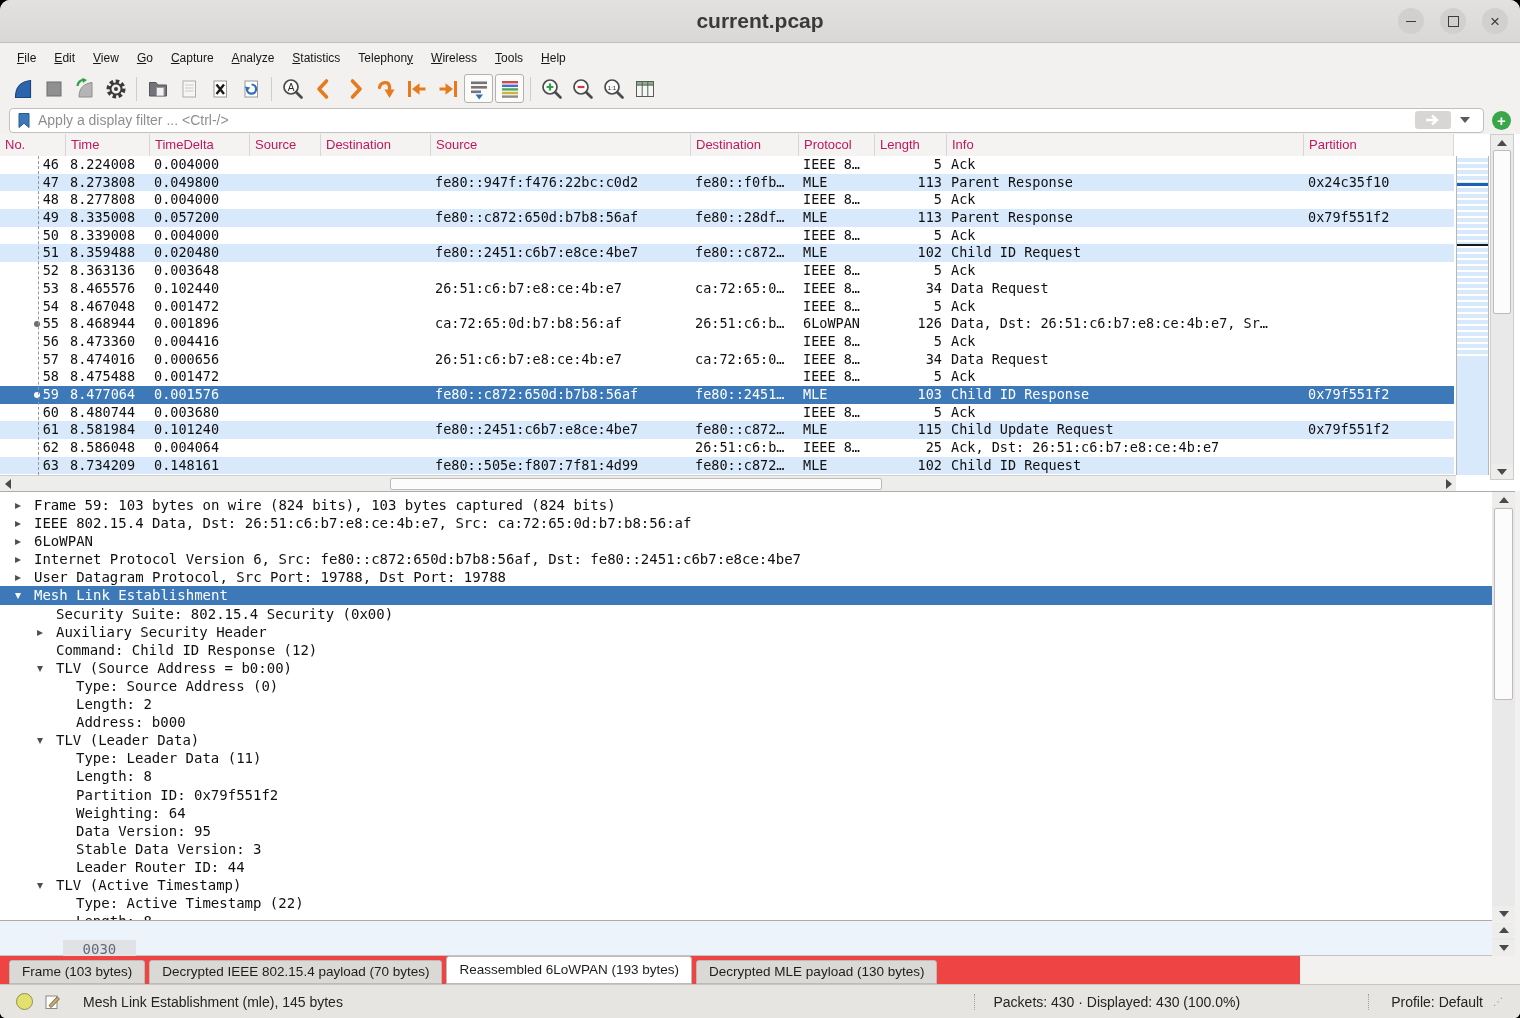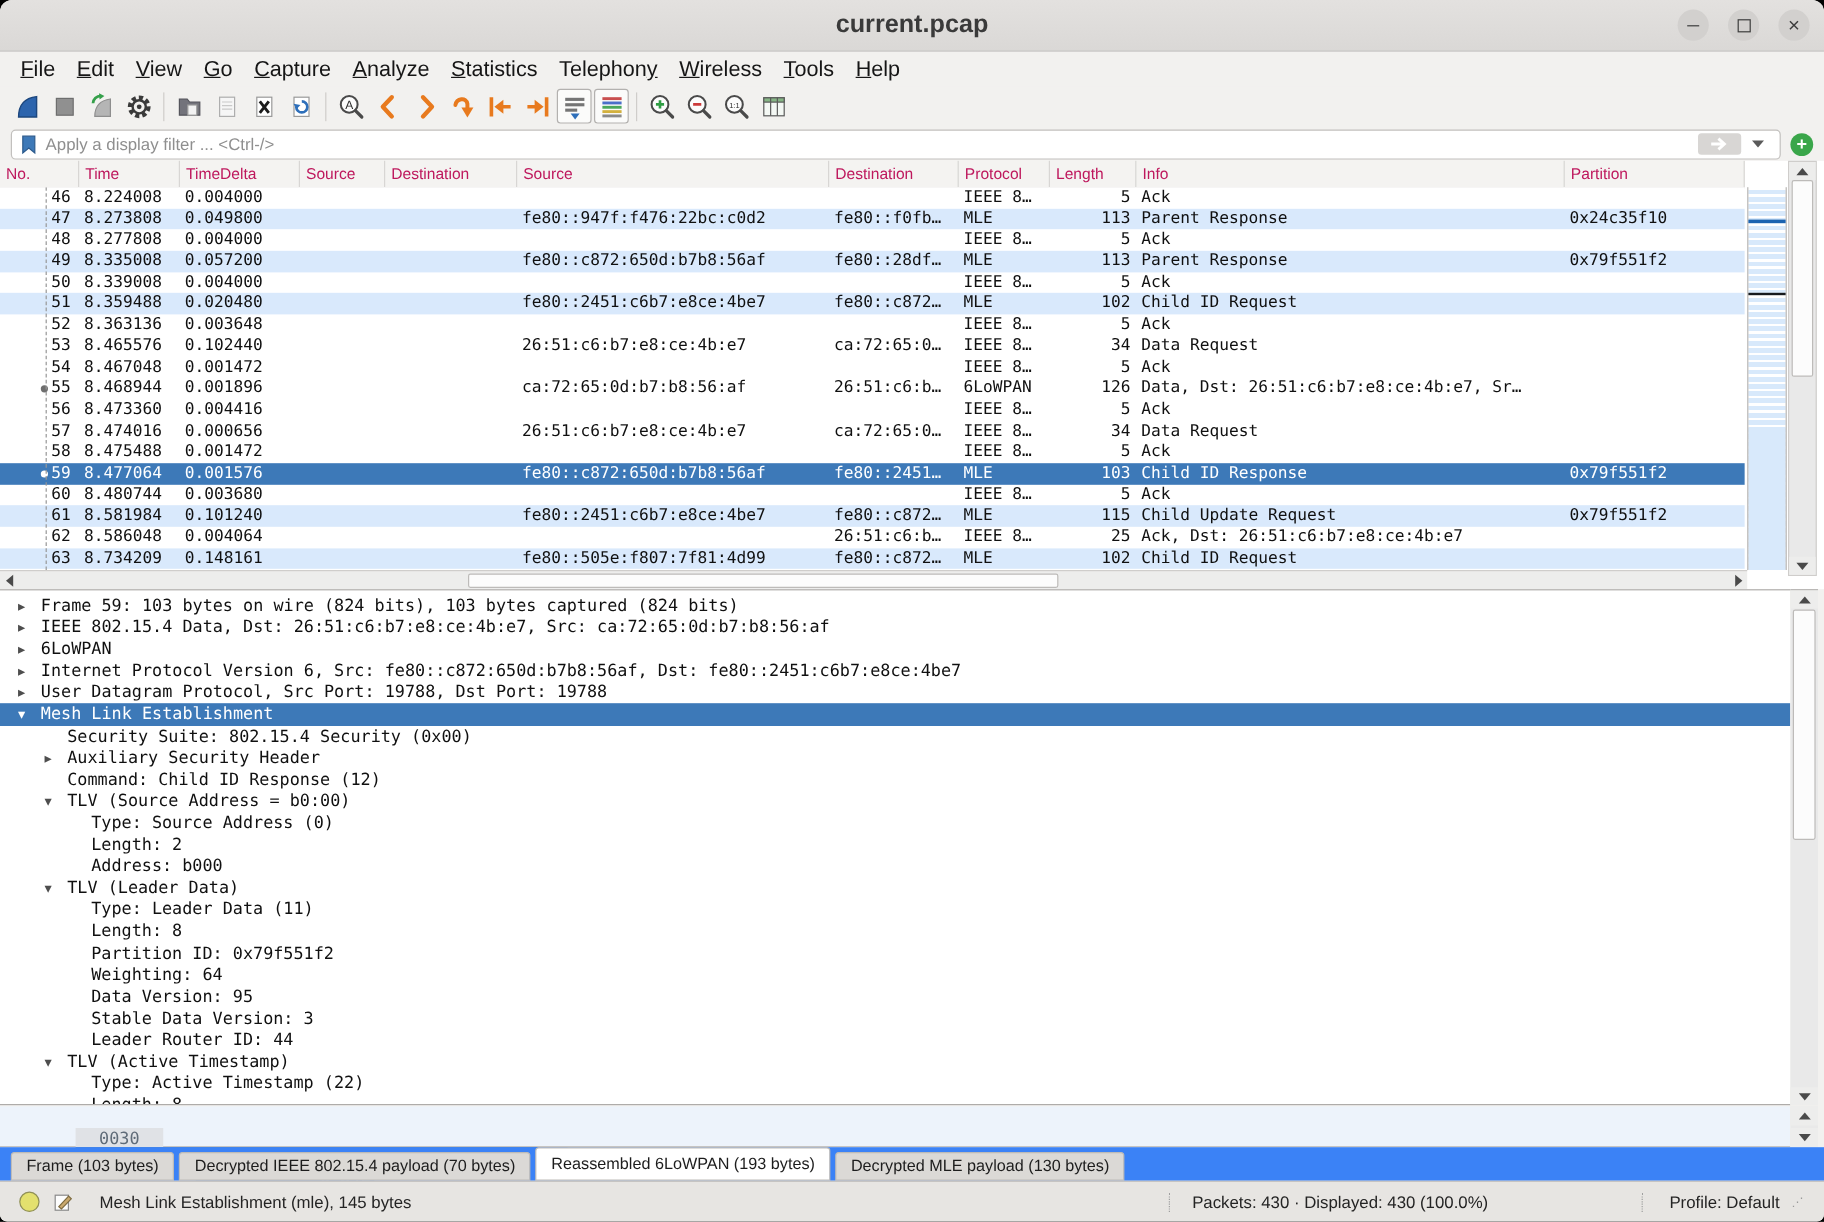--- a/index.html
+++ b/index.html
@@ -7,21 +7,21 @@
     border-radius:10px 10px 6px 6px;overflow:hidden;font-family:"Liberation Sans",sans-serif;}
   
   .titlebar{position:relative;height:42px;background:linear-gradient(#e3e1df,#dad8d6);border-bottom:1px solid #c1bfbd;}
   .title{line-height:42px;text-align:center;font-weight:bold;font-size:21px;color:#3a3a3a;}
   .winbtns{position:absolute;top:8px;right:12px;display:flex;gap:16px;}
   .wbtn{width:26px;height:26px;border-radius:50%;background:#d2d0ce;display:flex;align-items:center;justify-content:center;color:#3c3c3c;}
   .g-min{width:10px;height:0;border-top:1.6px solid #3c3c3c;display:block;}
   .g-max{width:9px;height:9px;border:1.6px solid #3c3c3c;display:block;}
   .g-close{font-size:17px;line-height:1;color:#3c3c3c;}
   
-  .menubar{height:29px;background:#f2f1ef;display:flex;align-items:center;padding-left:8px;font-size:18px;color:#161616;}
+  .menubar{height:29px;background:#f2f1ef;display:flex;align-items:center;padding-left:8px;font-size:12px;color:#161616;}
   .mitem{padding:3px 9px;}
   
   .toolbar{height:33px;background:#f2f1ef;display:flex;align-items:center;padding-left:8px;gap:2px;}
   .tbtn{width:29px;height:29px;display:flex;align-items:center;justify-content:center;border-radius:3px;}
   .tbtn svg{width:24px;height:24px;display:block;}
   .tbtn.pressed{background:#fbfbfa;border:1px solid #b3b1af;width:27px;height:27px;}
   .tsep{width:1px;height:24px;background:#cfcdca;margin:0 4px;}
   
   .filterbar{height:30px;display:flex;align-items:center;padding:0 9px;background:#f2f1ef;border-bottom:1px solid #c6c4c2;}
   .filterfield{flex:1;height:23px;background:#fff;border:1px solid #c2c0be;border-radius:4px;display:flex;align-items:center;padding:0 5px;}
@@ -75,21 +75,21 @@
   .dsb .sthumb{top:16px;height:190px;}
   
   .hexpane{position:absolute;top:922px;left:0;width:1492px;height:34px;background:#edf3fb;border-bottom:1px solid #c6c4c2;box-sizing:border-box;}
   .hexline{padding:3px 0 0 12px;font-family:"DejaVu Sans Mono",monospace;font-size:14px;white-space:pre;}
   .hexoff{background:#e0e2e6;color:#5f6b78;padding:1px 20px;margin-right:13px;}
   .hexhl{background:#3d79b8;color:#fff;padding:1px 3px;}
   .hexhl.asc{margin-left:100px;}
   .xsb{position:absolute;left:1492px;top:922px;width:23px;height:34px;background:#e9e9e9;}
   .xsb .sarrow{height:16px;}
   
-  .bytetabs{position:absolute;top:956px;left:0;width:1520px;height:28px;background:#3b82f6;display:flex;align-items:flex-end;padding-left:9px;gap:4px;box-sizing:border-box;}
+  .bytetabs{position:absolute;top:956px;left:0;width:1300px;height:28px;background:#ef4444;display:flex;align-items:flex-end;padding-left:9px;gap:4px;box-sizing:border-box;}
   .btab{height:22px;line-height:22px;padding:0 12px;font-size:13.5px;background:#dbd9d6;border:1px solid #bdbbb8;border-radius:3px 3px 0 0;color:#1d1d1d;white-space:nowrap;}
   .btab.active{background:#fff;height:26px;line-height:26px;}
   
   .statusbar{position:absolute;top:984px;left:0;width:1520px;height:34px;background:#e7e5e2;border-top:1px solid #c6c4c2;
     display:flex;align-items:center;padding:0 16px;font-size:14px;color:#242424;box-sizing:border-box;}
   .expert{width:15px;height:15px;border-radius:50%;background:#e3e06e;border:1.5px solid #8f8f55;margin-right:12px;}
   .comment{display:flex;margin-right:22px;}
   .spackets{margin-left:auto;border-left:1px dotted #9f9f9f;padding-left:18px;}
   .sprofile{border-left:1px dotted #9f9f9f;margin-left:128px;padding-left:22px;}
   .grip{margin-left:10px;color:#9a9a9a;font-size:10px;letter-spacing:1px;}

